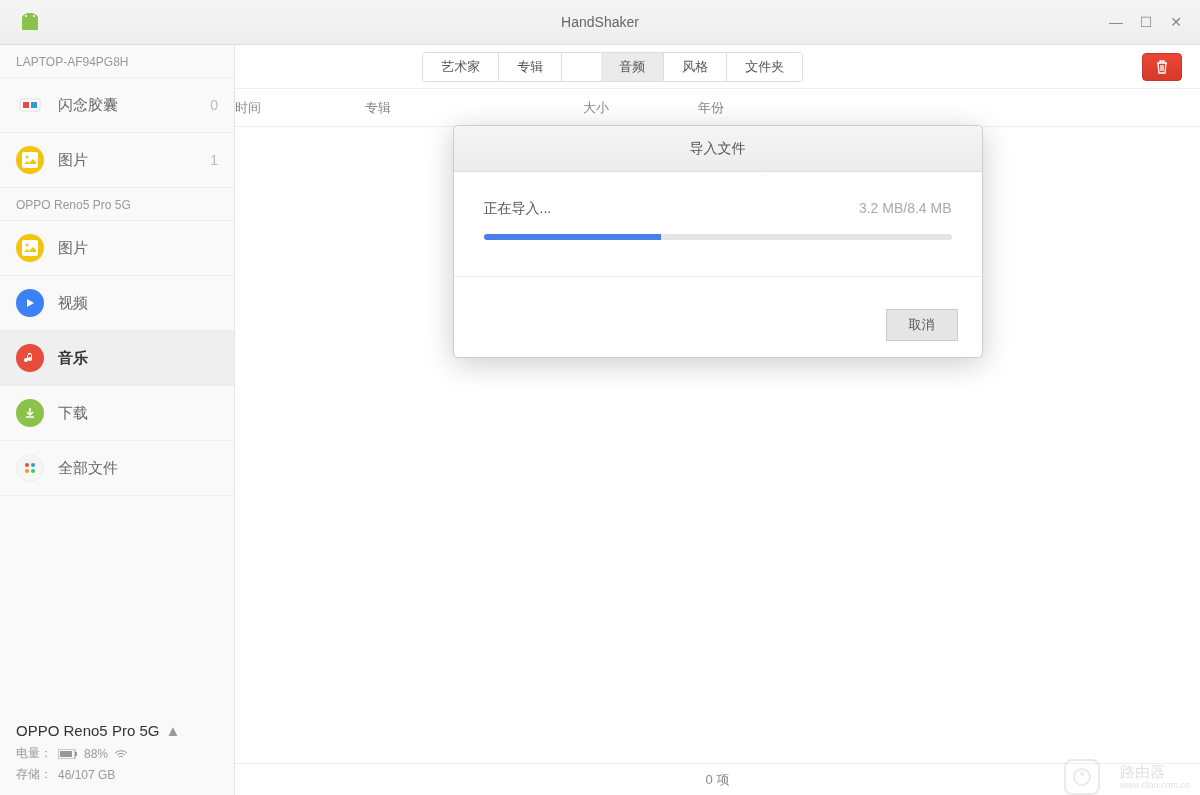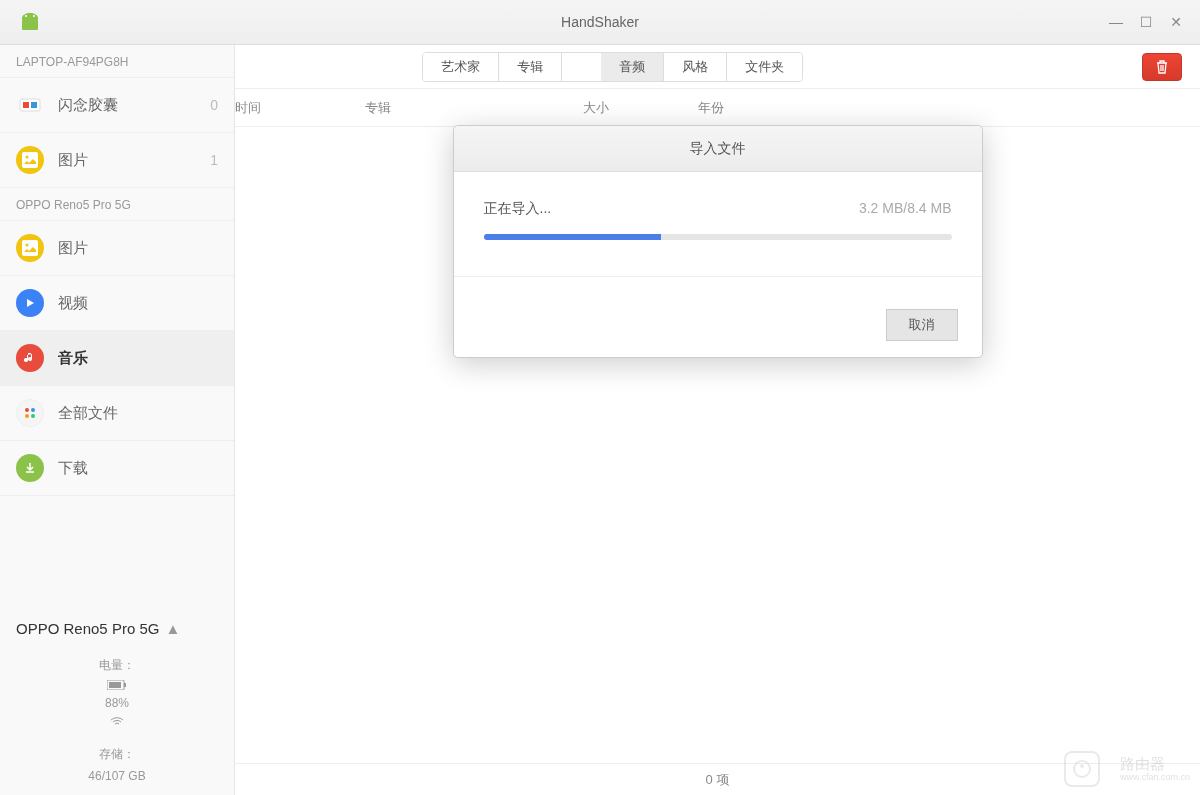--- a/index.html
+++ b/index.html
@@ -17,21 +17,21 @@
 .section-header { font-size: 12px; color: #999; padding: 10px 16px 8px; border-bottom: 1px solid #eee; }
 .nav-item { height: 55px; display: flex; align-items: center; padding: 0 16px; gap: 14px; cursor: pointer; border-bottom: 1px solid #eee; }
 .nav-item.active { background: #efefef; font-weight: bold; }
 .nav-icon { width: 28px; height: 28px; border-radius: 50%; display: flex; align-items: center; justify-content: center; flex-shrink: 0; }
 .nav-label { font-size: 15px; color: #666; flex: 1; }
 .nav-item.active .nav-label { color: #333; }
 .nav-count { font-size: 14px; color: #bbb; }
 
 .sidebar-footer { margin-top: auto; padding: 12px 16px; font-size: 13px; color: #555; }
 .device-row { display: flex; align-items: center; gap: 6px; font-size: 15px; color: #333; margin-bottom: 6px; }
-.status-row { font-size: 12px; color: #999; display: flex; align-items: center; gap: 6px; margin-top: 20px; flex-direction: column; }
+.status-row { font-size: 12px; color: #999; display: flex; align-items: center; gap: 6px; margin-top: 4px; }
 
 .content { flex: 1; display: flex; flex-direction: column; position: relative; }
 .toolbar { height: 44px; border-bottom: 1px solid #eee; display: flex; align-items: center; padding: 0 18px; }
 .tabs { display: flex; margin: 0 auto; border: 1px solid #ddd; border-radius: 4px; overflow: hidden; }
 .tab { padding: 5px 18px; font-size: 13px; color: #555; cursor: pointer; border-right: 1px solid #ddd; background: #fff; }
 .tab:last-child { border-right: none; }
 .tab.active { background: #ebebeb; margin-left: 39px; }
 .delete-btn { width: 40px; height: 28px; background: linear-gradient(#ec4535, #d63a2b); border: 1px solid #c0392b; border-radius: 4px; display: flex; align-items: center; justify-content: center; cursor: pointer; margin-left: auto; }
 
 .table-header { height: 38px; border-bottom: 1px solid #eee; display: flex; align-items: center; font-size: 13px; color: #888; }
@@ -49,21 +49,21 @@
 .dialog-body { padding: 28px 30px 18px; }
 .progress-row { display: flex; justify-content: space-between; font-size: 14px; color: #555; margin-bottom: 16px; }
 .progress-row .right { color: #aaa; }
 .progress-bar { height: 6px; background: #e5e5e5; border-radius: 3px; overflow: hidden; margin-bottom: 18px; }
 .progress-fill { height: 100%; background: #4a7ee8; width: 38%; }
 .file-row { display: flex; justify-content: space-between; font-size: 14px; color: #555; }
 .file-row .right { color: #aaa; }
 .dialog-footer { padding: 16px 24px; border-top: 1px solid #eee; display: flex; justify-content: flex-end; }
 .cancel-btn { padding: 6px 22px; border: 1px solid #ccc; border-radius: 0; background: #e5e5e5; font-size: 13px; color: #555; cursor: pointer; margin-top: 16px; }
 
-.watermark { position: absolute; bottom: 8px; right: 10px; display: flex; align-items: center; gap: 20px; opacity: 0.3; }
+.watermark { position: absolute; bottom: 0; right: 10px; display: flex; align-items: center; gap: 20px; opacity: 0.3; }
 .watermark-logo { width: 36px; height: 36px; border: 2px solid #bbb; border-radius: 8px; display: flex; align-items: center; justify-content: center; }
 .watermark-text { font-size: 15px; color: #999; line-height: 1.1; }
 .watermark-url { font-size: 9px; color: #999; }
 </style>
 </head>
 <body>
 
 <div class="titlebar">
   <svg class="titlebar-logo" viewBox="0 0 24 24">
       <path fill="#8bc34a" d="M4 8c0-3 4-5 8-5s8 2 8 5v2H4z"></path>
@@ -126,37 +126,37 @@
     </div>
     <div class="nav-item active">
       <div class="nav-icon" style="background:#e74c3c">
           <svg width="14" height="14" viewBox="0 0 14 14">
             <path d="M5 2v7a2 2 0 11-1-1.7V4l5-1v5a2 2 0 11-1-1.7V2z" fill="#fff"></path>
           </svg>
         </div>
       <span class="nav-label">音乐</span>
     </div>
     <div class="nav-item">
+      <div class="nav-icon" style="background:#8bc34a">
+          <svg width="14" height="14" viewBox="0 0 14 14">
+            <path d="M7 2v6M4 6l3 3 3-3M3 11h8" stroke="#fff" stroke-width="1.5" fill="none"></path>
+          </svg>
+        </div>
+      <span class="nav-label">下载</span>
+    </div>
+    <div class="nav-item">
       <div class="nav-icon" style="background:#f5f5f5;border:1px solid #eee">
           <svg width="16" height="16">
             <circle cx="5" cy="5" r="2" fill="#e74c3c"></circle>
             <circle cx="11" cy="5" r="2" fill="#3498db"></circle>
             <circle cx="5" cy="11" r="2" fill="#f39c12"></circle>
             <circle cx="11" cy="11" r="2" fill="#2ecc71"></circle>
           </svg>
         </div>
       <span class="nav-label">全部文件</span>
-    </div>
-    <div class="nav-item">
-      <div class="nav-icon" style="background:#8bc34a">
-          <svg width="14" height="14" viewBox="0 0 14 14">
-            <path d="M7 2v6M4 6l3 3 3-3M3 11h8" stroke="#fff" stroke-width="1.5" fill="none"></path>
-          </svg>
-        </div>
-      <span class="nav-label">下载</span>
     </div>
 
     <div class="sidebar-footer">
       <div class="device-row">
         <span>OPPO Reno5 Pro 5G</span>
         <span style="color:#999">▲</span>
       </div>
       <div class="status-row">
         <span>电量：</span>
         <svg width="20" height="10">

